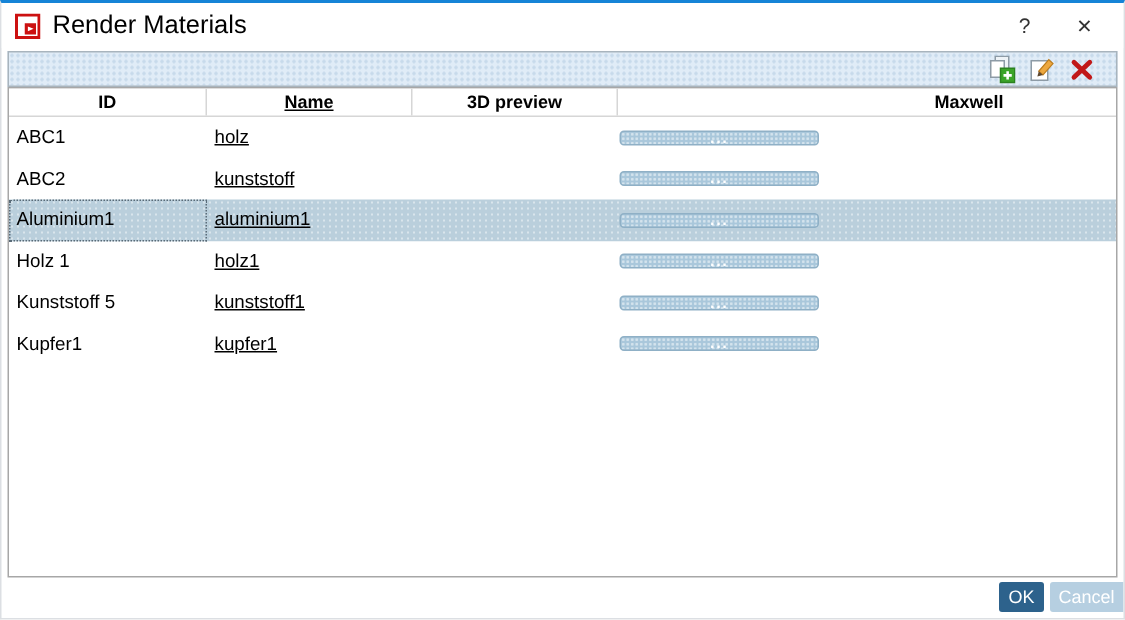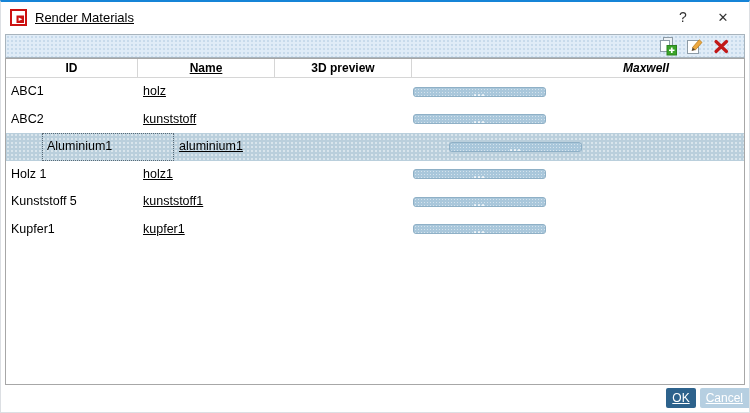--- a/index.html
+++ b/index.html
@@ -9,21 +9,21 @@
   .window {
     position:relative; width:750px; height:413px; background:#fff;
     border-top:2px solid var(--accent-border,#1584d7);
     border-left:1px solid #dcdfe3; border-right:1px solid #dcdfe3; border-bottom:1px solid #dcdfe3;
     overflow:hidden;
   }
 
   
   .titlebar { position:absolute; left:0; top:0; right:0; height:30px; display:flex; align-items:center; padding-left:9px; background:#fff; }
   .app-icon { width:17px; height:17px; margin-right:8px; flex:0 0 auto; }
-  .title { font-size:13px; color:#000;text-decoration:underline; }
+  .title { font-size:17px; color:#000; }
   .tb-btns { margin-left:auto; display:flex; height:100%; }
   .tb-btn { width:40px; height:100%; border:0; background:transparent; font-size:14px; color:#333; cursor:default; font-family:"Liberation Sans", sans-serif; }
   .tb-btn.close { font-size:13px; margin-right:6px; }
 
   
   .toolbar {
     position:absolute; left:4px; top:32px; right:4px; height:24px;
     background:#e0ecf7;
     background-image:radial-gradient(#c7daeb 1px, transparent 1.2px);
     background-size:4px 4px;
@@ -35,54 +35,53 @@
   
   .tablewrap {
     position:absolute; left:4px; top:56px; right:4px; bottom:27px;
     border:1px solid #a7a7a7; background:#fff; overflow:hidden;
   }
   .thead { display:flex; height:19px; border-bottom:1px solid #d6d6d6; background:#fff;align-items:flex-end; }
   .th {
     font-size:12px; font-weight:bold; color:#000; text-align:center; line-height:18px;
     border-right:1px solid #d6d6d6; overflow:hidden; white-space:nowrap;
   }
-  .th:last-child { border-right:0;font-style:italic; }
+  .th:last-child { border-right:0; }
 
   .td-id      { width:132px; flex:0 0 auto; }
   .td-name    { width:137px; flex:0 0 auto;text-decoration:underline; }
   .td-preview { width:137px; flex:0 0 auto; }
   .td-btn     { width:136px; flex:0 0 auto; }
   .td-maxwell { flex:1 1 auto; }
 
   .tr { display:flex; height:27.5px; background:#fff; align-items:center; }
   .tr.selected {
     background:var(--selection,#bacfdc);
     background-image:radial-gradient(rgba(255,255,255,.45) .8px, transparent 1px);
     background-size:4px 4px;
-    padding-left:36px;
   }
   .td { position:relative; overflow:hidden; }
   .cell-text { display:block; font-size:12.5px; color:#000; line-height:27.5px; padding-left:5px; white-space:nowrap; }
   .tr.selected .td-id { outline:1px dotted #5a6b77; outline-offset:-1px; }
 
   .swatch { width:100%; height:100%; }
 
   .dots-btn {
     display:block; width:calc(100% - 3px); height:calc(100% - 2px); margin:1px 2px 1px 1px;
     background:var(--picker-button,#a9c7db);
     background-image:radial-gradient(rgba(255,255,255,.5) .8px, transparent 1px);
     background-size:3px 3px;
     border:1px solid #8fb0c6; border-radius:3px;
     color:#fff; font-size:11px; font-weight:bold; letter-spacing:1px; line-height:8px;
     cursor:default; font-family:"Liberation Sans", sans-serif;
   }
 
   
   .footer { position:absolute; right:0; bottom:4px; display:flex; gap:4px; }
-  .btn { border:0; border-radius:2px; color:#fff; font-size:12px; height:20px; padding:0 6px; cursor:default; font-family:"Liberation Sans", sans-serif;text-decoration:underline; }
+  .btn { border:0; border-radius:2px; color:#fff; font-size:12px; height:20px; padding:0 6px; cursor:default; font-family:"Liberation Sans", sans-serif; }
   .btn.ok { background:var(--ok-button,#2d628c); }
   .btn.cancel { background:var(--cancel-button,#b6cfe1); border-radius:2px 0 0 2px; }
 </style>
 </head>
 <body>
 
 <div class="window">
 
   <div class="titlebar">
     <svg class="app-icon" viewBox="0 0 17 17">

